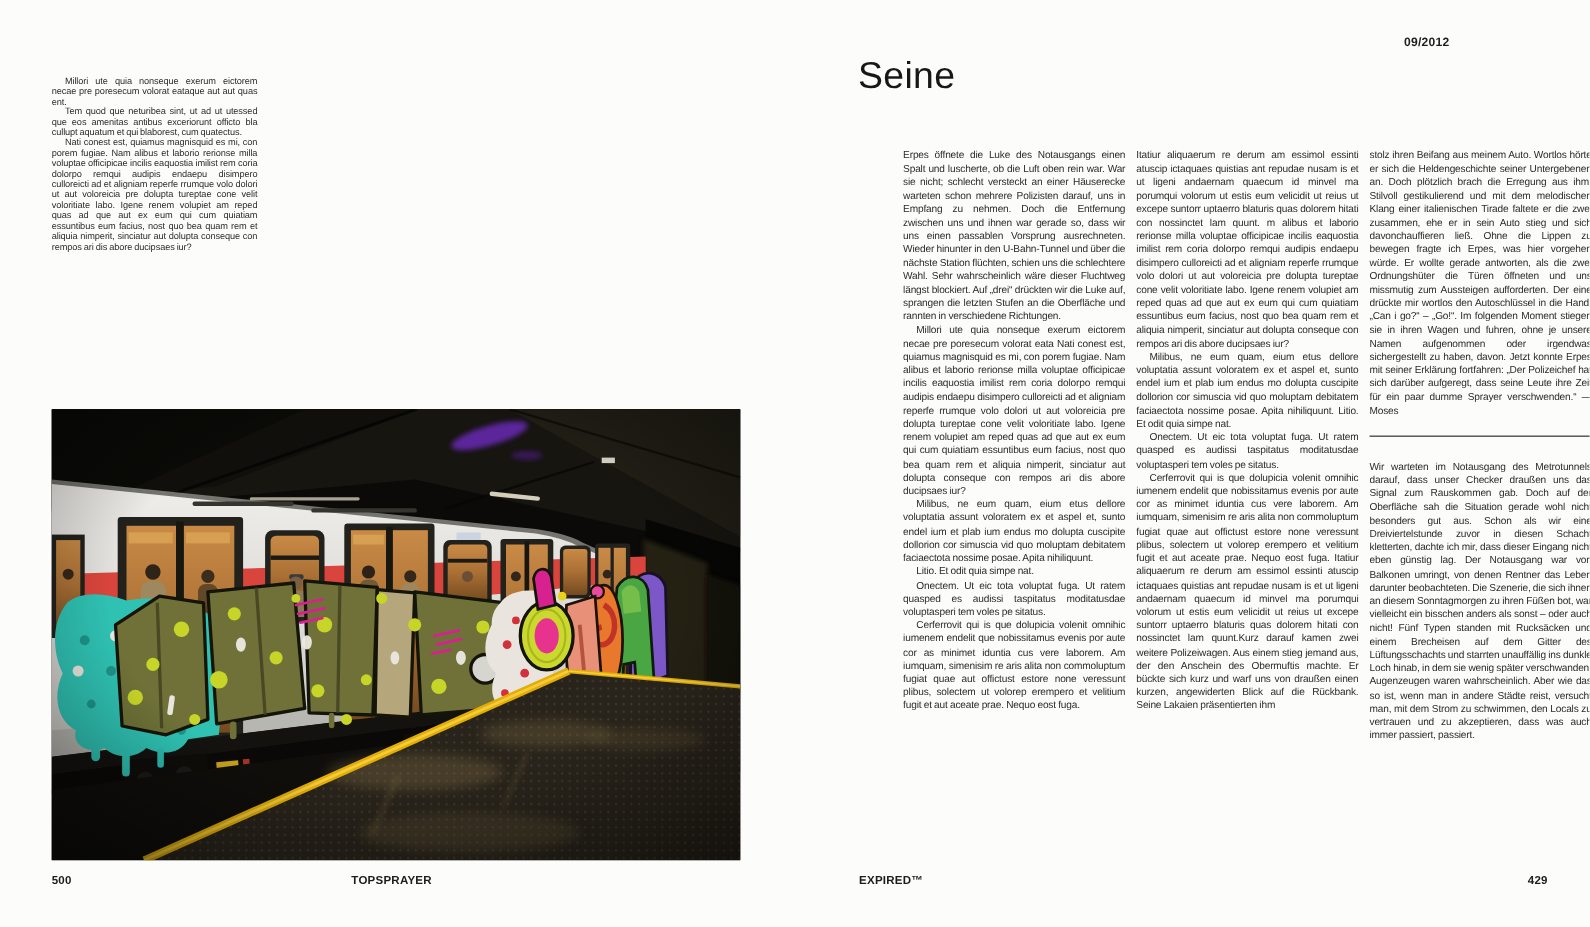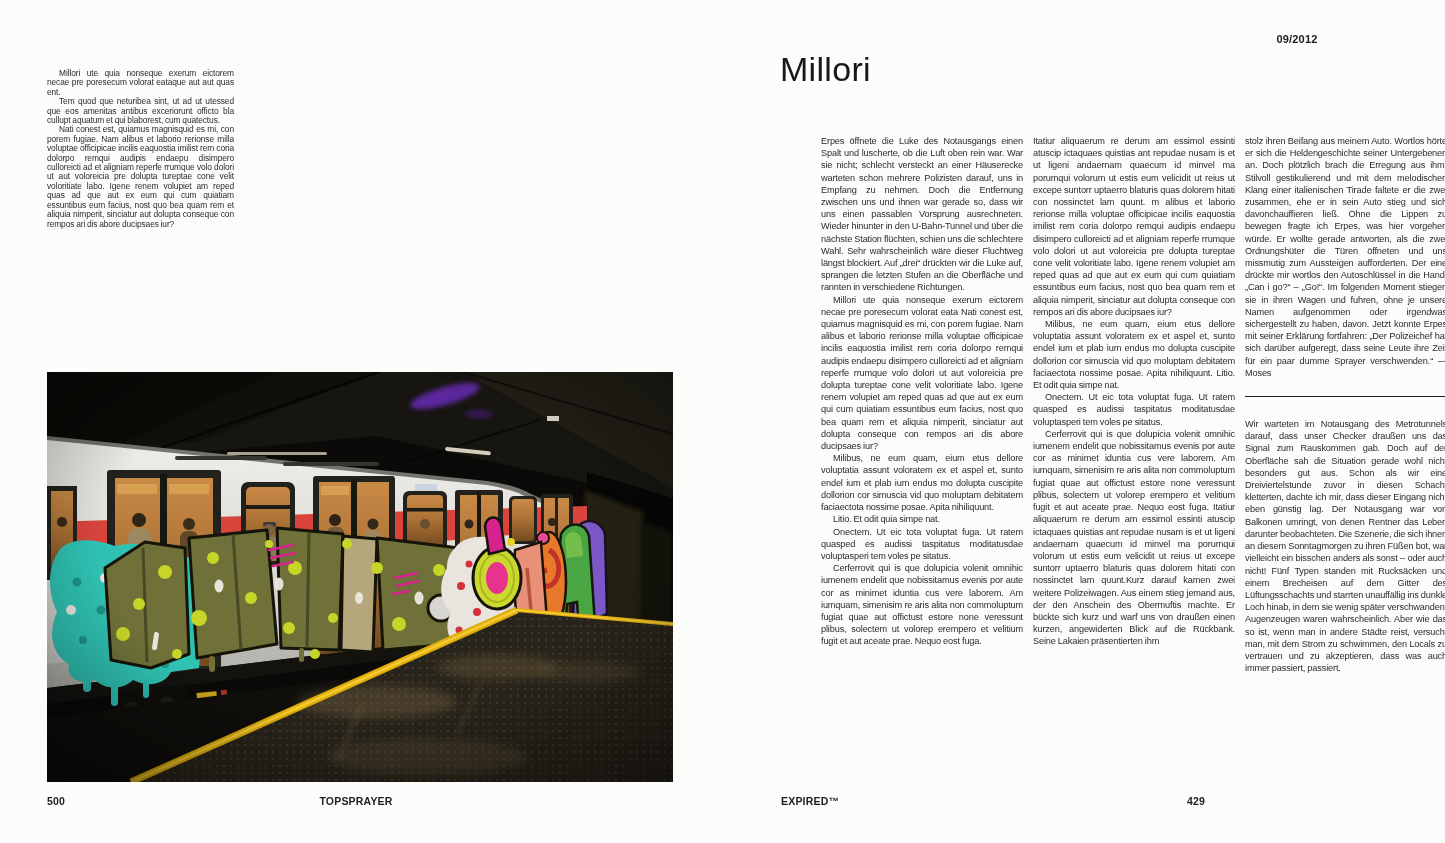--- a/index.html
+++ b/index.html
@@ -39,21 +39,21 @@
   .col p{margin:0;}
   .ind{text-indent:12px;}
   .rule{border:none;border-top:1.5px solid #1e1e1e;margin:17px 0 21px 0;}
   
   .foot{
     top:795px;font-size:10.5px;font-weight:bold;letter-spacing:.2px;color:#1d1d1d;
   }
   .foot-428{left:47px;}
   .foot-top{left:47px;width:618px;text-align:center;}
   .foot-exp{left:781px;}
-  .foot-429{left:1187px;width:220px;text-align:left;}
+  .foot-429{left:1187px;width:220px;text-align:right;}
 </style>
 </head>
 <body>
 
 <div class="abs left-col">
     <p class="ind">Millori ute quia nonseque exerum eictorem necae pre poresecum volorat eataque aut aut quas ent.</p>
     <p class="ind">Tem quod que neturibea sint, ut ad ut utessed que eos amenitas antibus exceriorunt officto bla cullupt aquatum et qui blaborest, cum quatectus.</p>
     <p class="ind">Nati conest est, quiamus magnisquid es mi, con porem fugiae. Nam alibus et laborio rerionse milla voluptae officipicae incilis eaquostia imilist rem coria dolorpo remqui audipis endaepu disimpero culloreicti ad et aligniam reperfe rrumque volo dolori ut aut voloreicia pre dolupta tureptae cone velit voloritiate labo. Igene renem volupiet am reped quas ad que aut ex eum qui cum quiatiam essuntibus eum facius, nost quo bea quam rem et aliquia nimperit, sinciatur aut dolupta conseque con rempos ari dis abore ducipsaes iur?</p>
   </div>
 
@@ -316,21 +316,21 @@
       <path d="M84,410 L470,238" stroke="#f6cf3e" stroke-width="2.5" fill="none" opacity="0.9"></path>
       <path d="M470,238 L626,252" stroke="#e2ad08" stroke-width="4" fill="none"></path>
       <path d="M470,238 L626,252" stroke="#f6cf3e" stroke-width="1.5" fill="none"></path>
     </g>
 
     <rect x="0" y="0" width="626" height="410" fill="url(#g-vig)"></rect>
   </svg>
 </div>
 
 <div class="abs issue">09/2012</div>
-<h1 class="abs title" style="margin:0;">Millori</h1>
+<h1 class="abs title" style="margin:0;">Seine</h1>
 
 <div class="abs cols">
   <div class="col">
       <p>Erpes öffnete die Luke des Notausgangs einen Spalt und luscherte, ob die Luft oben rein war. War sie nicht; schlecht versteckt an einer Häuserecke warteten schon mehrere Polizisten darauf, uns in Empfang zu nehmen. Doch die Entfernung zwischen uns und ihnen war gerade so, dass wir uns einen passablen Vorsprung ausrechneten. Wieder hinunter in den U-Bahn-Tunnel und über die nächste Station flüchten, schien uns die schlechtere Wahl. Sehr wahrscheinlich wäre dieser Fluchtweg längst blockiert. Auf „drei“ drückten wir die Luke auf, sprangen die letzten Stufen an die Oberfläche und rannten in verschiedene Richtungen.</p>
       <p class="ind">Millori ute quia nonseque exerum eictorem necae pre poresecum volorat eata Nati conest est, quiamus magnisquid es mi, con porem fugiae. Nam alibus et laborio rerionse milla voluptae officipicae incilis eaquostia imilist rem coria dolorpo remqui audipis endaepu disimpero culloreicti ad et aligniam reperfe rrumque volo dolori ut aut voloreicia pre dolupta tureptae cone velit voloritiate labo. Igene renem volupiet am reped quas ad que aut ex eum qui cum quiatiam essuntibus eum facius, nost quo bea quam rem et aliquia nimperit, sinciatur aut dolupta conseque con rempos ari dis abore ducipsaes iur?</p>
       <p class="ind">Milibus, ne eum quam, eium etus dellore voluptatia assunt voloratem ex et aspel et, sunto endel ium et plab ium endus mo dolupta cuscipite dollorion cor simuscia vid quo moluptam debitatem faciaectota nossime posae. Apita nihiliquunt.</p>
       <p class="ind">Litio. Et odit quia simpe nat.</p>
       <p class="ind">Onectem. Ut eic tota voluptat fuga. Ut ratem quasped es audissi taspitatus moditatusdae voluptasperi tem voles pe sitatus.</p>
       <p class="ind">Cerferrovit qui is que dolupicia volenit omnihic iumenem endelit que nobissitamus evenis por aute cor as minimet iduntia cus vere laborem. Am iumquam, simenisim re aris alita non commoluptum fugiat quae aut offictust estore none veressunt plibus, solectem ut volorep erempero et velitium fugit et aut aceate prae. Nequo eost fuga.</p>
     </div>

